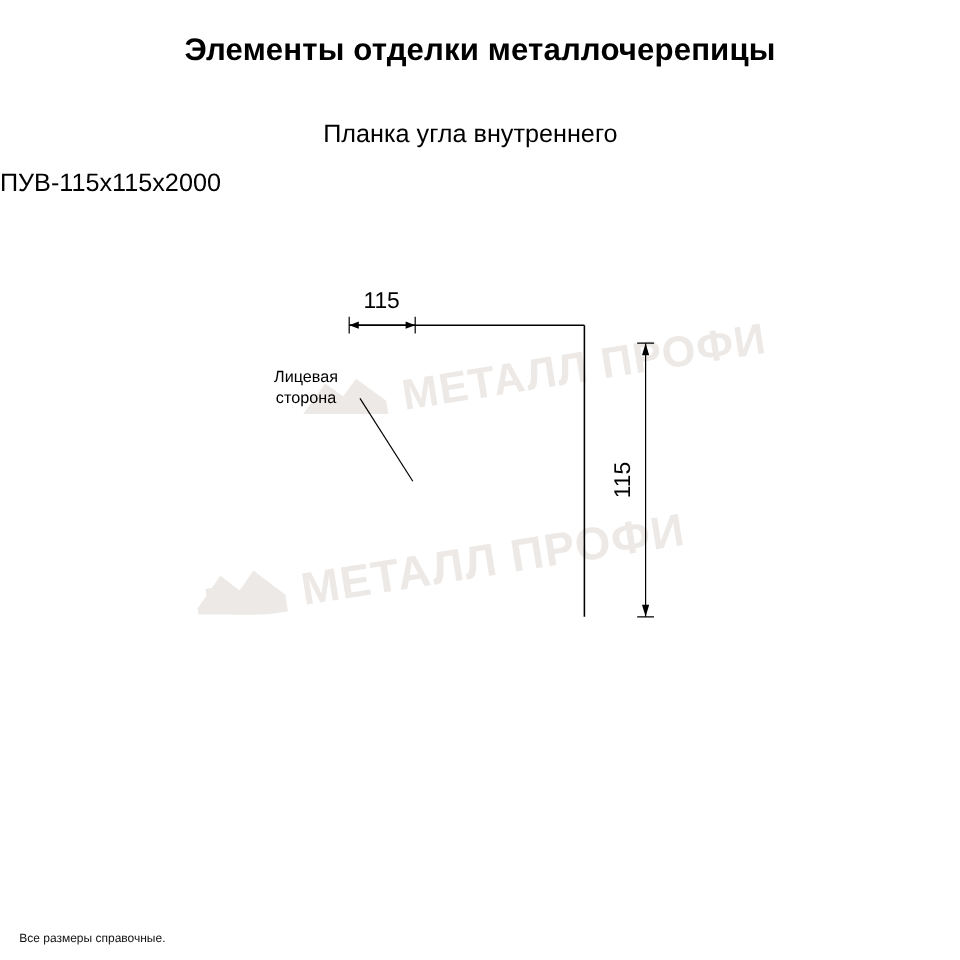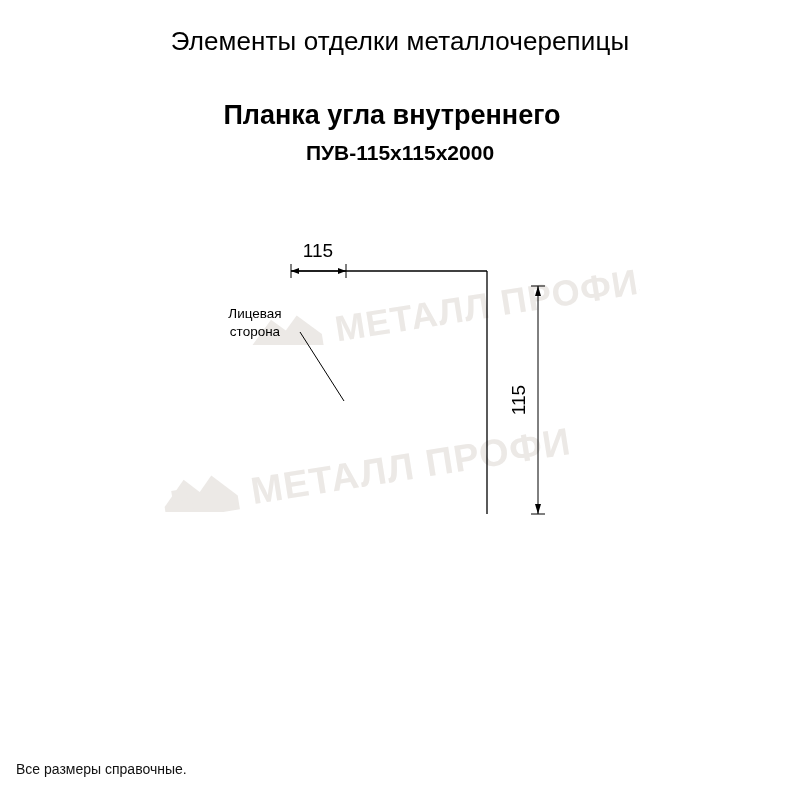--- a/index.html
+++ b/index.html
@@ -22,42 +22,41 @@
   }
 
   
   .title-main {
     position: absolute;
     top: 26px;
     left: 0;
     width: 800px;
     text-align: center;
     font-size: 26px;
-    font-weight: normal;
+    font-weight: bold;
     letter-spacing: 0.1px;
     color: #000;
   }
   .title-sub1 {
     position: absolute;
     top: 100px;
     left: 0;
     width: 784px;
     text-align: center;
-    font-size: 27px;
-    font-weight: bold;
+    font-size: 21px;
+    font-weight: normal;
     color: #000;
   }
   .title-sub2 {
     position: absolute;
     top: 141px;
     left: 0;
     width: 800px;
-    text-align: center;
     font-size: 21px;
-    font-weight: bold;
+    font-weight: normal;
     color: #000;
   }
 
   
   .drawing {
     position: absolute;
     top: 214px;
     left: 150px;
     width: 520px;
     height: 360px;
@@ -80,22 +79,22 @@
     letter-spacing: 1px;
   }
   .wm-shape {
     fill: #ece9e6;
   }
 
   
   .footer {
     position: absolute;
     left: 16px;
-    bottom: 21px;
-    font-size: 14px;
+    bottom: 8px;
+    font-size: 10px;
     line-height: 19px;
     color: #111;
   }
   .footer div { white-space: nowrap; }
 
   
   .dim-text {
     font-family: "Liberation Sans", sans-serif;
     font-size: 19px;
     fill: #000;

